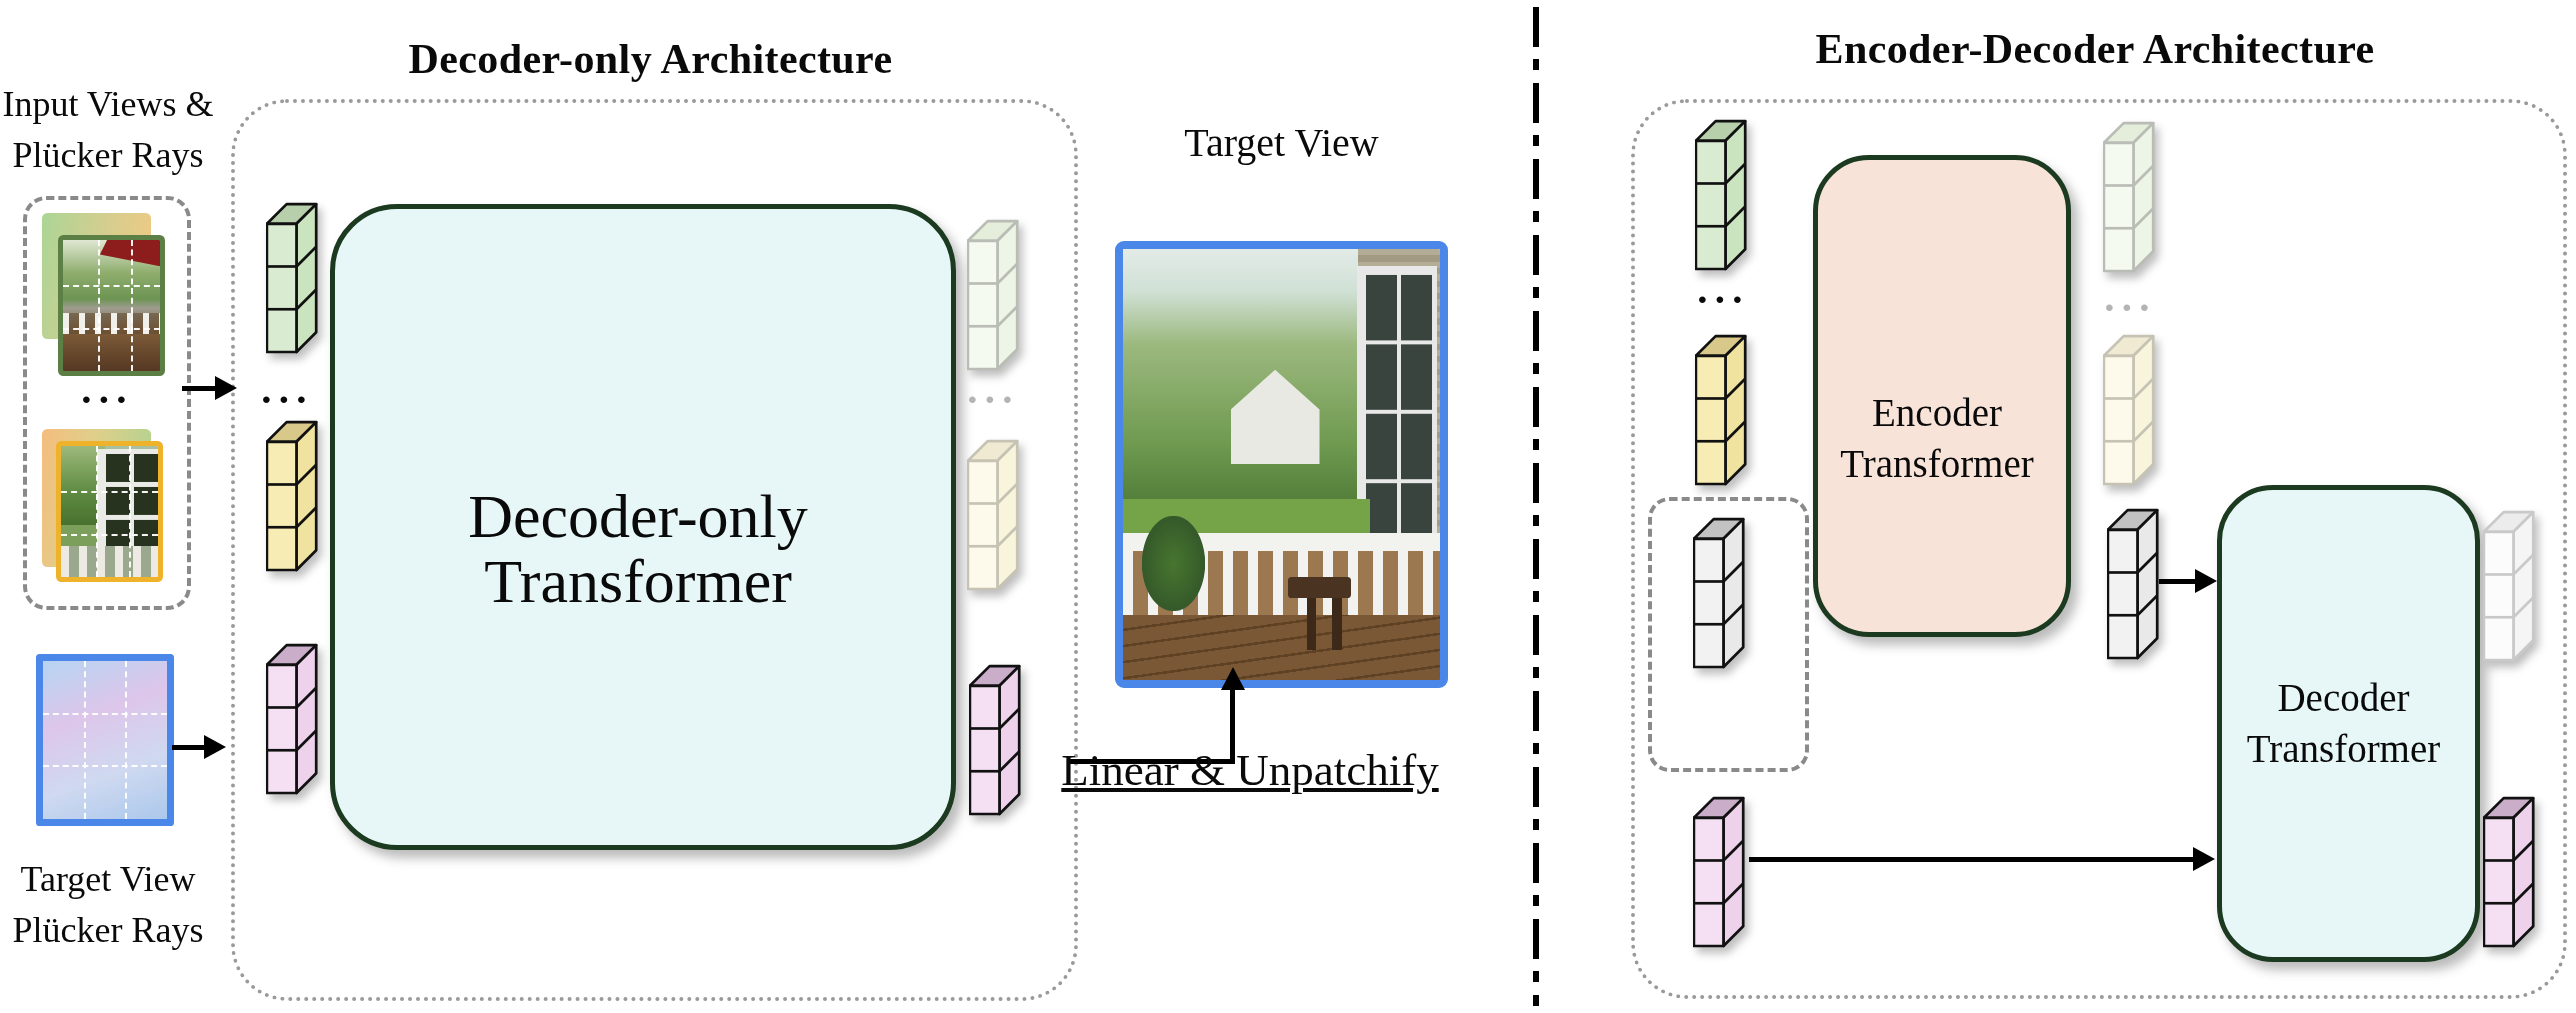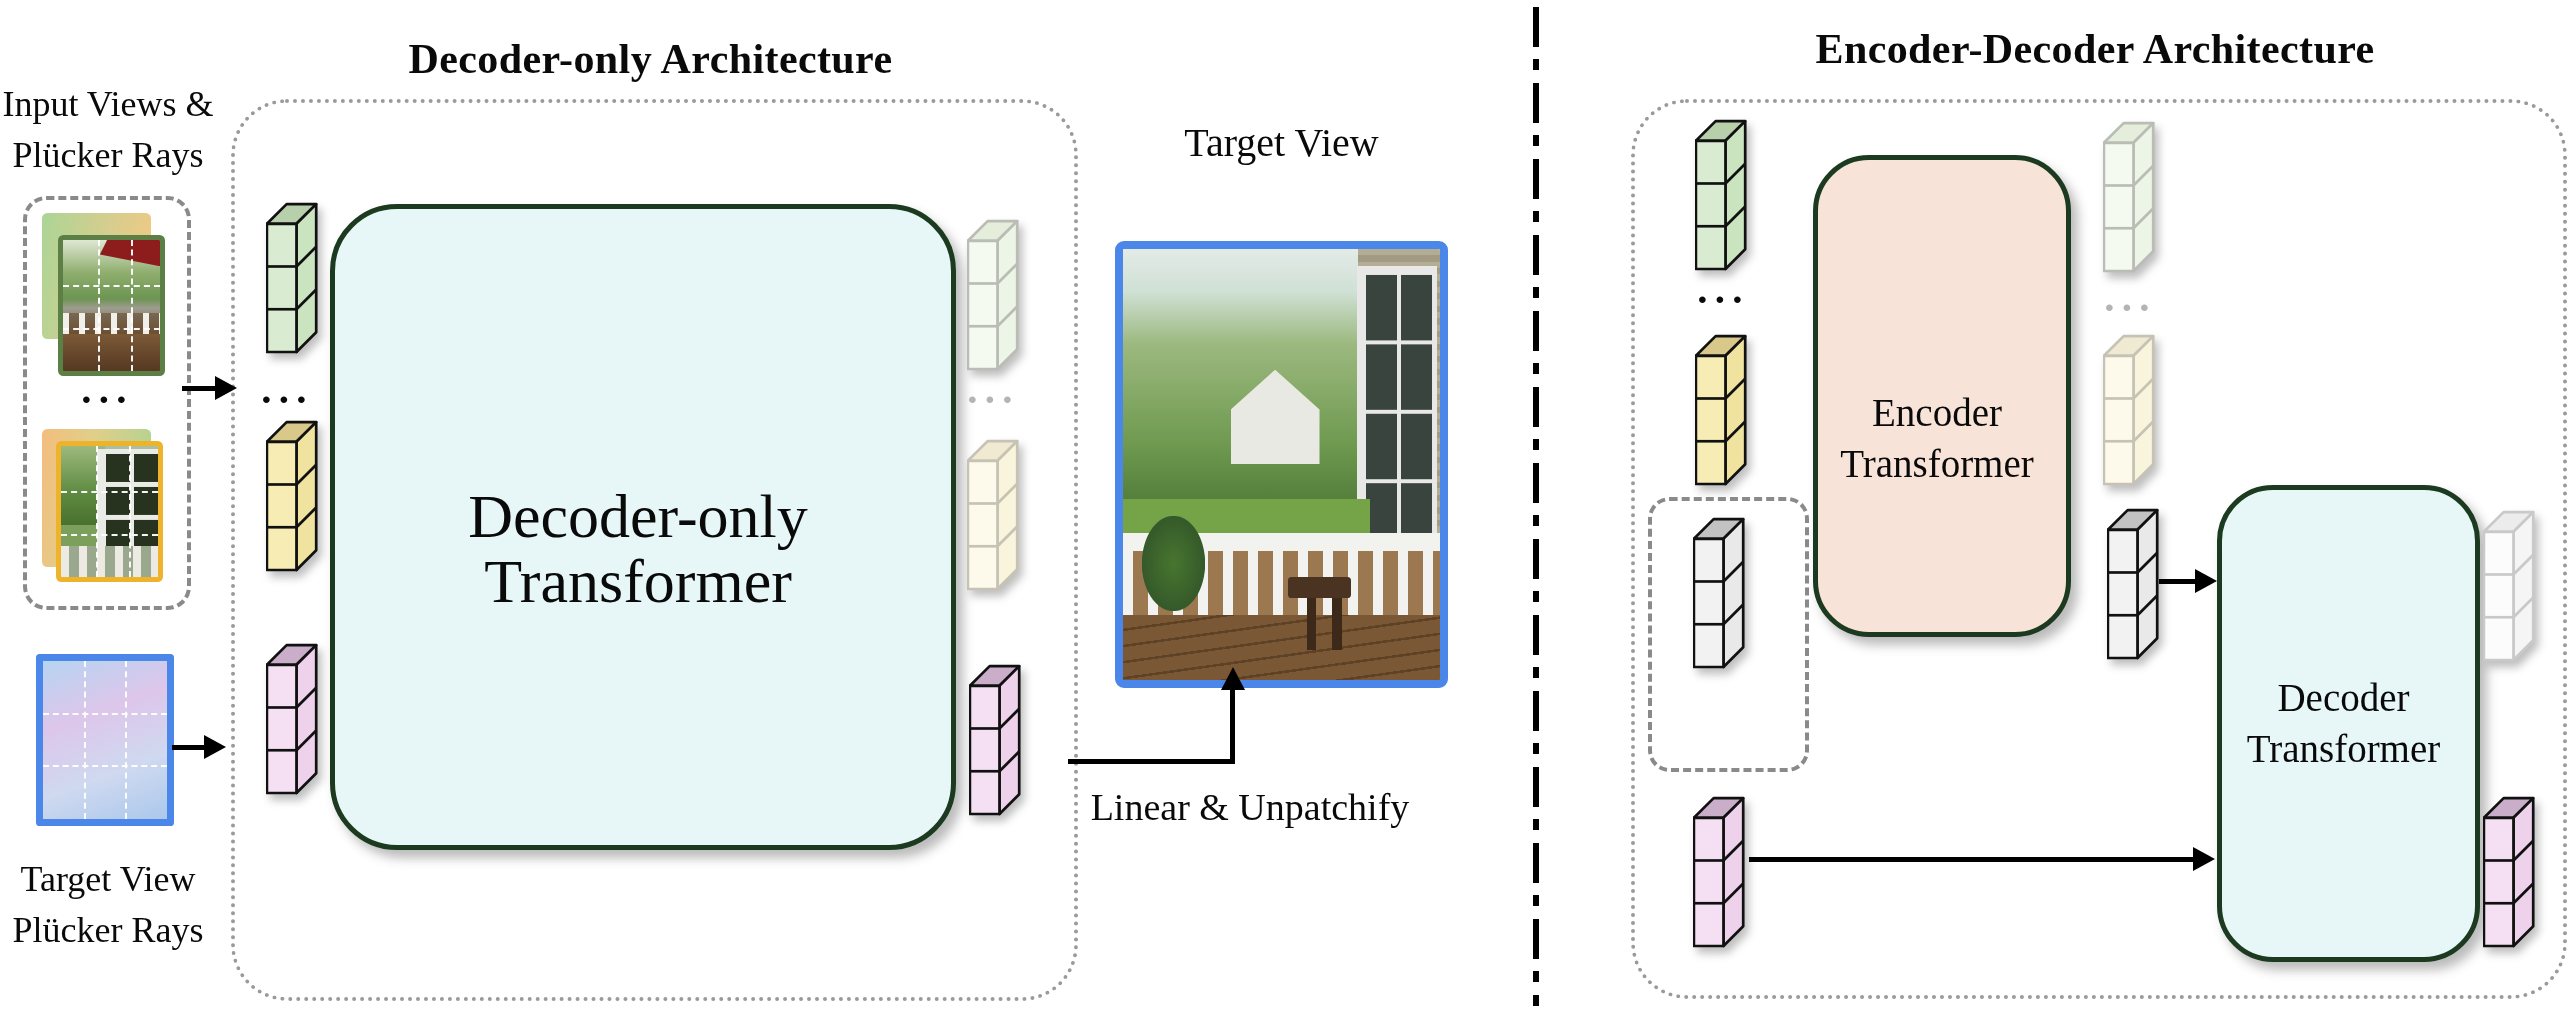--- a/index.html
+++ b/index.html
@@ -180,21 +180,21 @@
     <div class="layer" style="left:0;top:85%;width:100%;height:15%;background:repeating-linear-gradient(172deg,#7b5835 0 13.5px,#5f4124 13.5px 16px);"></div>
     <div class="layer" style="left:6%;top:62%;width:20%;height:22%;background:radial-gradient(ellipse at center,#47762f 0%,#35592a 70%,transparent 72%);"></div>
     <div class="layer" style="left:52%;top:76%;width:20%;height:5%;background:#4a3320;border-radius:3.6px;"></div>
     <div class="layer" style="left:58%;top:81%;width:3%;height:12%;background:#3c291a;"></div>
     <div class="layer" style="left:66%;top:81%;width:3%;height:12%;background:#3c291a;"></div>
   </div>
 
   <div class="aline" style="left:1068px;top:759px;width:165px;height:5.4px;"></div>
   <div class="aline" style="left:1230px;top:688px;width:5.4px;height:76px;"></div>
   <div class="ahead-up" style="left:1221px;top:667px;"></div>
-  <div class="side-label" style="left:1061px;top:782px;width:378px;font-size:38px;">Linear &amp; Unpatchify</div>
+  <div class="side-label" style="left:1061px;top:745px;width:378px;font-size:45px;text-decoration:underline;">Linear &amp; Unpatchify</div>
 
   <div class="photo" style="left:36px;top:654px;width:138px;height:172px;border:7.2px solid var(--photo-blue,#4a87e8);border-radius:3.6px;">
     <div class="layer" style="inset:0;background:linear-gradient(160deg,#b7d4f2 0%,#ddc6ea 35%,#cfd9f0 68%,#abc8ec 100%);"></div>
     <div class="gl-v" style="left:33%;"></div>
     <div class="gl-v" style="left:66%;"></div>
     <div class="gl-h" style="top:33%;"></div>
     <div class="gl-h" style="top:66%;"></div>
   </div>
   <div class="aline" style="left:172px;top:745px;width:34px;height:5.4px;"></div>
   <div class="ahead-right" style="left:204px;top:735px;"></div>

